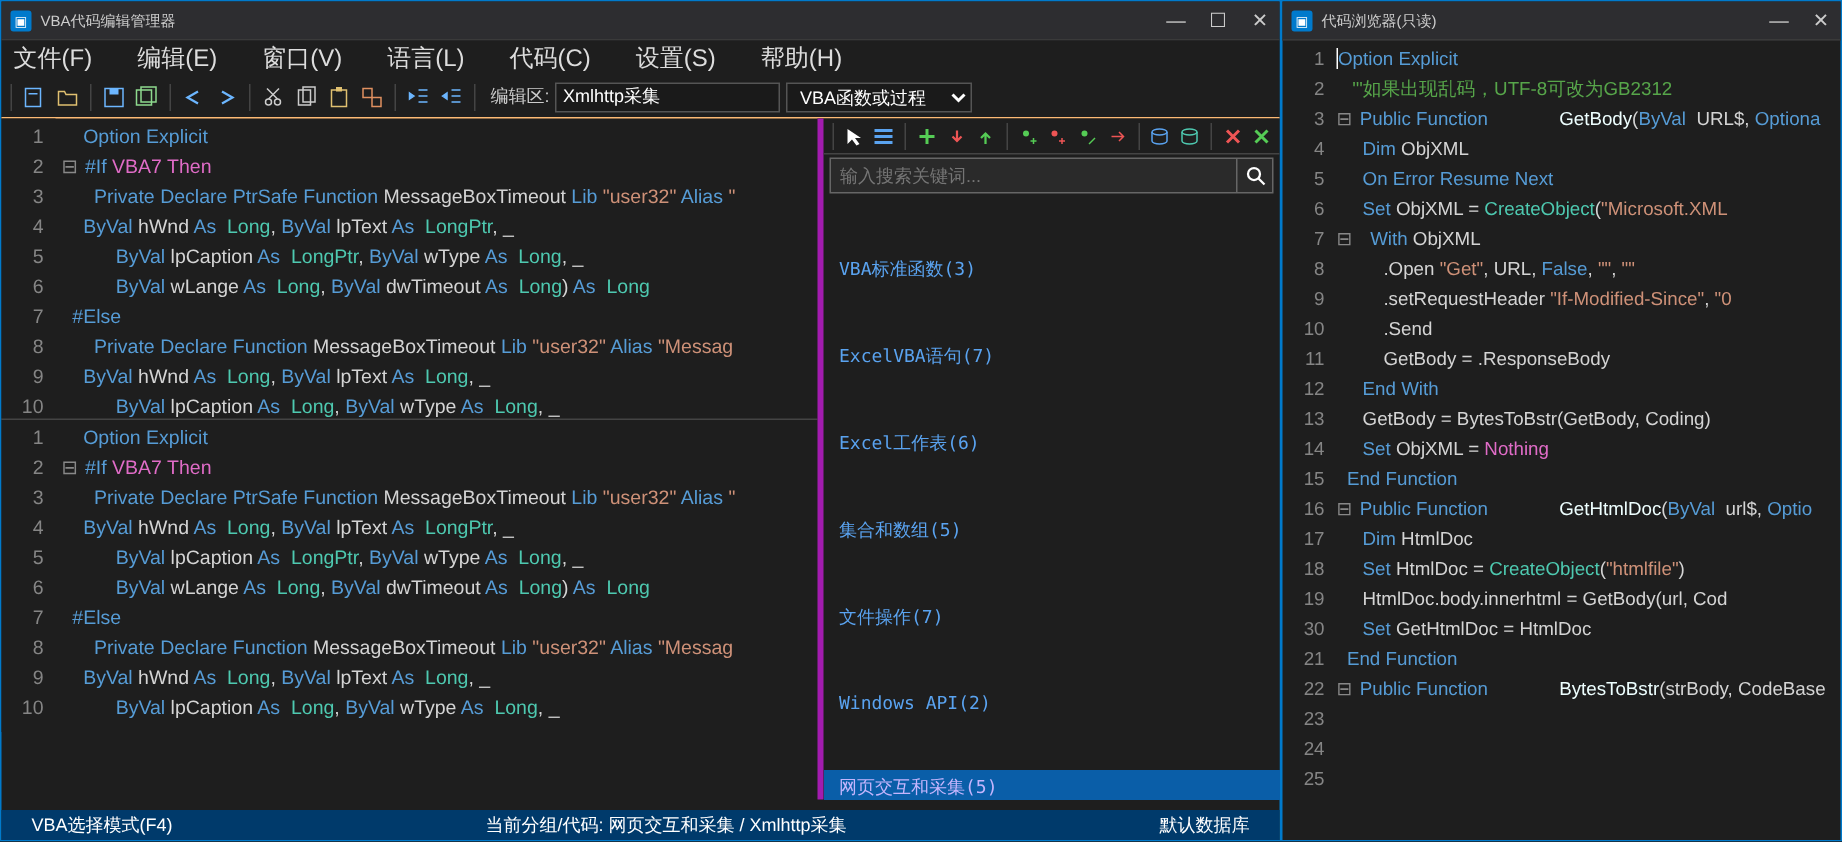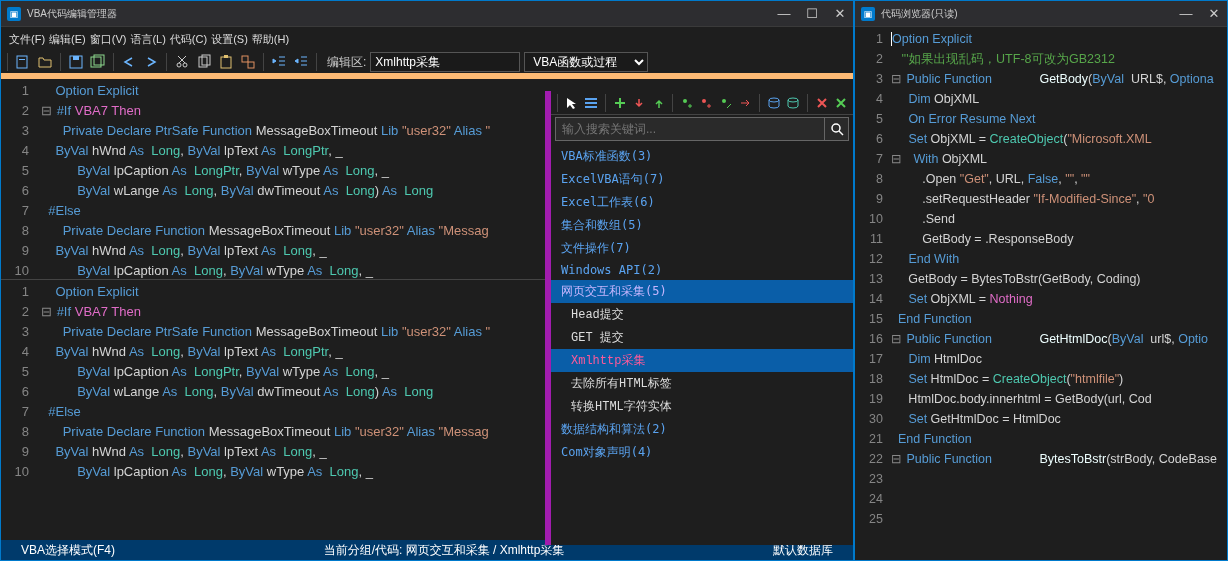--- a/index.html
+++ b/index.html
@@ -7,33 +7,33 @@
 
 .panel-left { width: 854px; height: 561px; display: flex; flex-direction: column; border: 1px solid #007acc; }
 .panel-right { width: 374px; height: 561px; display: flex; flex-direction: column; border: 1px solid #007acc; margin-left: 0; }
 
 .titlebar { height: 26px; background: #2d2d30; display: flex; align-items: center; padding: 0 6px; border-bottom: 1px solid #3a3a3a; }
 .titlebar .logo { width: 14px; height: 14px; background: #007acc; border-radius: 2px; margin-right: 6px; display: flex; align-items: center; justify-content: center; color: #fff; font-size: 9px; }
 .titlebar .title { color: #ccc; flex: 1; font-size: 10px; }
 .win-controls { display: flex; gap: 14px; }
 .win-btn { width: 14px; height: 14px; display: flex; align-items: center; justify-content: center; cursor: pointer; color: #ccc; }
 
-.menubar { height: 24px; background: #1e1e1e; display: flex; align-items: center; padding: 0 8px; gap: 4px; font-size: 11px; }
+.menubar { height: 24px; background: #1e1e1e; display: flex; align-items: center; padding: 0 8px; gap: 30px; font-size: 16px; }
 .menubar span { cursor: pointer; color: #ddd; }
 
-.toolbar { height: 28px; background: #1e1e1e; display: flex; align-items: center; padding: 0 4px; gap: 4px; border-bottom: 6px solid #fdba74; }
+.toolbar { height: 28px; background: #1e1e1e; display: flex; align-items: center; padding: 0 4px; gap: 4px; border-bottom: 1px solid #fdba74; }
 .tb-sep { width: 1px; height: 18px; background: #444; margin: 0 2px; }
 .tb-icon { width: 18px; height: 18px; display: flex; align-items: center; justify-content: center; cursor: pointer; }
 .tb-label { color: #ccc; font-size: 12px; margin-left: 4px; }
 .tb-field { height: 20px; background: #1a1a1a; border: 1px solid #555; color: #fff; font-size: 12px; padding: 0 4px; }
 
 .editors { flex: 1; display: flex; flex-direction: column; position: relative; }
 .editor-top { height: 200px; display: flex; }
 .editor-bot { height: 209px; display: flex; border-top: 1px solid #444; }
-.sidepanel { position: absolute; right: 0; top: 12px; width: 308px; height: 454px; background: #1e1e1e; border-left: 6px solid #a21caf; display: flex; flex-direction: column; }
+.sidepanel { position: absolute; right: 0; top: 0; width: 308px; height: 454px; background: #1e1e1e; border-left: 4px solid #a21caf; display: flex; flex-direction: column; }
 
 .gutter { width: 36px; background: #1e1e1e; text-align: right; padding-right: 8px; color: #858585; font-family: Consolas, monospace; font-size: 13px; line-height: 20px; padding-top: 2px; }
 .gutter .ln { height: 20px; }
 .code { flex: 1; font-family: Consolas, monospace; font-size: 13px; line-height: 20px; padding: 2px 4px; overflow: hidden; white-space: pre; }
 
 .kw-blue { color: #569cd6; }
 .kw-pink { color: #e06cc7; }
 .kw-orange { color: #ce9178; }
 .kw-teal { color: #4ec9b0; }
 .kw-green { color: #57a64a; }
@@ -42,21 +42,21 @@
 
 .statusbar { height: 20px; background: #003a6b; color: #fff; display: flex; align-items: center; padding: 0 20px; font-size: 12px; }
 .statusbar .spacer { flex: 1; }
 
 .sp-toolbar { height: 24px; display: flex; align-items: center; gap: 4px; padding: 0 4px; border-bottom: 1px solid #444; }
 .sp-ticon { width: 16px; height: 16px; display: flex; align-items: center; justify-content: center; cursor: pointer; }
 .sp-search { height: 24px; display: flex; border: 1px solid #666; margin: 2px 4px; }
 .sp-search input { flex: 1; background: #2a2a2a; border: none; color: #aaa; padding: 0 6px; font-size: 12px; outline: none; }
 .sp-search .sbtn { width: 24px; background: #2a2a2a; border-left: 1px solid #666; display: flex; align-items: center; justify-content: center; cursor: pointer; }
 .tree { flex: 1; overflow: auto; font-size: 12px; padding-top: 2px; }
-.tree-item { padding: 3px 10px; color: #5aa3f0; cursor: pointer; font-family: "SimSun", monospace; }
+.tree-item { padding: 3px 10px; color: #5aa3f0; cursor: pointer; font-family: "SimSun", monospace; margin-top: 35px; }
 .tree-item.sel { background: #0a5ea8; color: #c4b5fd; }
 .tree-sub { padding: 3px 20px; color: #ddd; cursor: pointer; font-family: Liberation Mono, monospace; font-size: 12px; }
 .tree-sub.sel { background: #0a5ea8; color: #ff5a9a; }
 
 
 .rcode-wrap { flex: 1; display: flex; overflow: hidden; }
 .rgutter { width: 34px; text-align: right; padding-right: 6px; color: #858585; font-family: Consolas, monospace; font-size: 12.5px; line-height: 20px; padding-top: 2px; }
 .rcode { flex: 1; font-family: Consolas, monospace; font-size: 12.5px; line-height: 20px; padding: 2px 2px; white-space: pre; overflow: hidden; position: relative; }
 .cursor { border-left: 1px solid #fff; }
 

